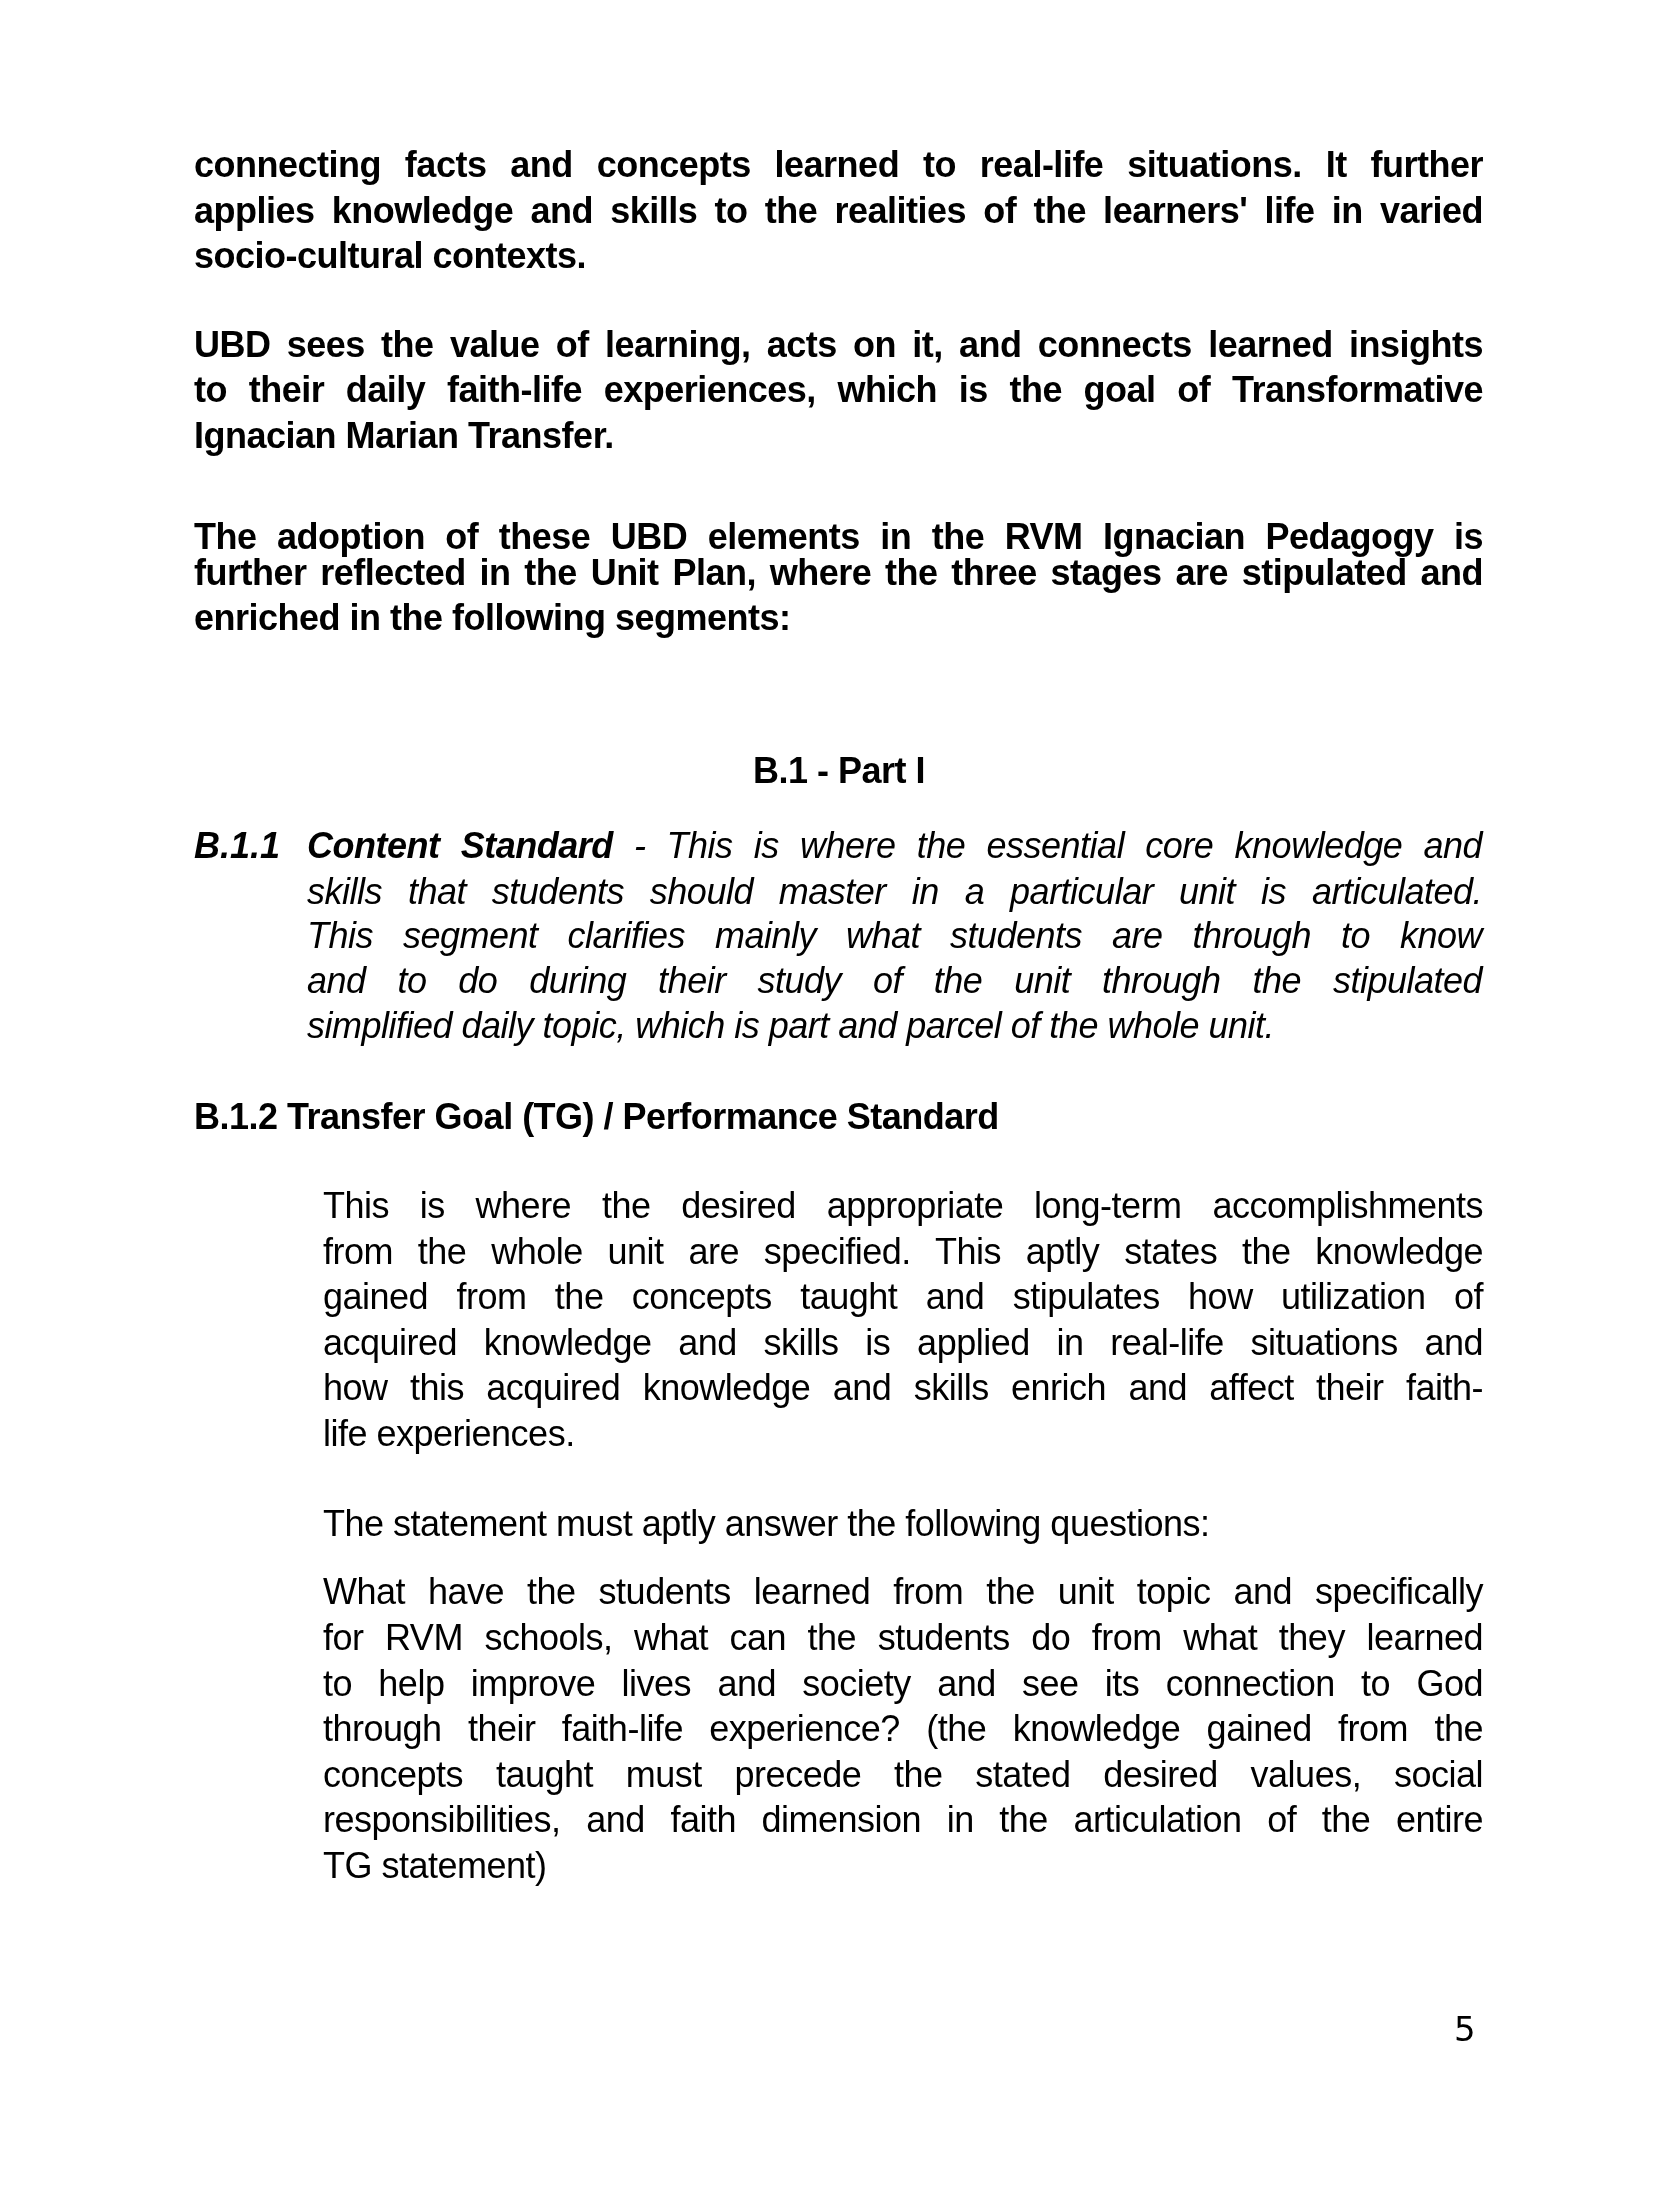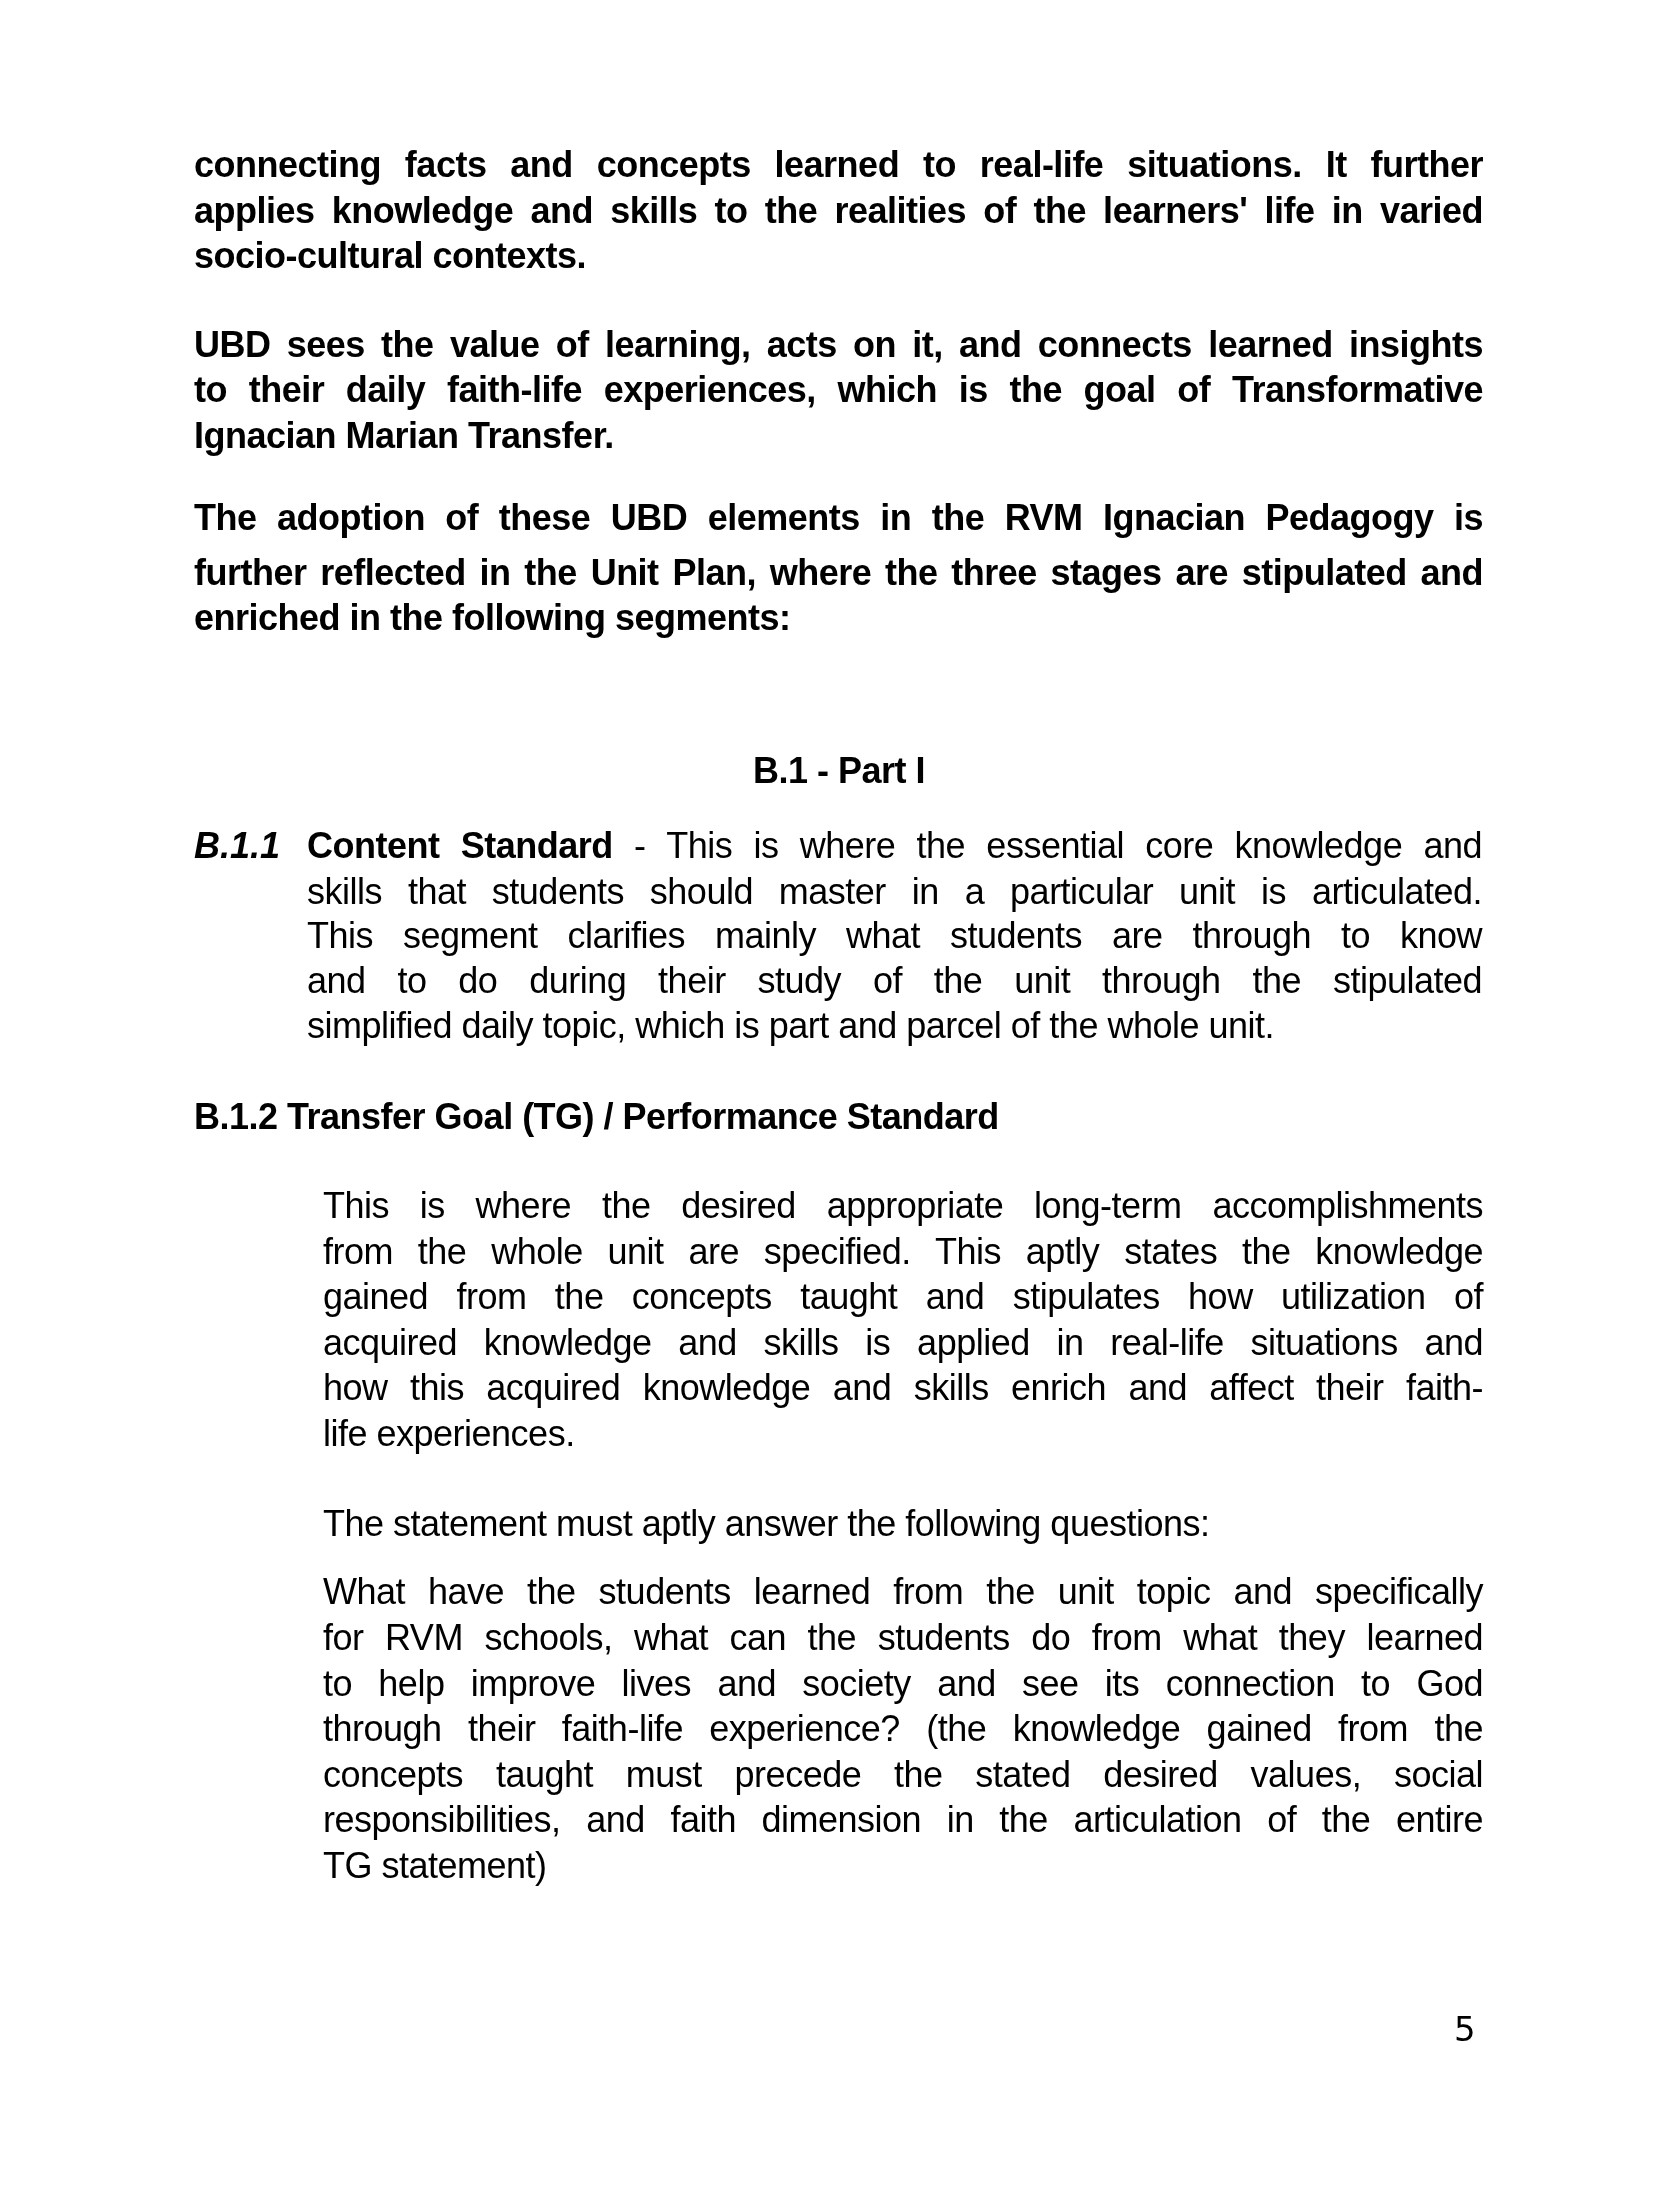--- a/index.html
+++ b/index.html
@@ -2,21 +2,21 @@
 <html style="font-size:13.8px"><head>
 <meta charset="utf-8">
 <style>
   html, body { margin: 0; padding: 0; background: #ffffff; }
   body { width: 1678px; height: 2194px; position: relative; overflow: hidden;
          font-family: "Liberation Sans", sans-serif; color: #000; }
   .line { position: absolute; font-size: 36px; line-height: 46px; white-space: nowrap;
           letter-spacing: -0.5px; }
   .just { text-align: justify; text-align-last: justify; white-space: normal; }
   .full { left: 194px; width: 1289px; font-weight: bold; }
-  .ind1 { left: 307px; width: 1175px; }
+  .ind1 { left: 307px; width: 1175px; font-style: italic; }
   .ind2 { left: 323px; width: 1160px; }
   .bold { font-weight: bold; }
   .center { left: 0; width: 1678px; text-align: center; }
   .pagenum { position: absolute; left: 1454px; top: 2009px; font-size: 34px;
              font-family: "DejaVu Sans", sans-serif; }
   .label { position: absolute; left: 194px; font-size: 36px; line-height: 46px; font-weight: bold; font-style: italic; }
 </style>
 </head>
 <body>
 
@@ -26,21 +26,21 @@
   <div class="line full" style="top:233px">socio-cultural contexts.</div>
 </div>
 
 <div>
   <div class="line full just" style="top:322px">UBD sees the value of learning, acts on it, and connects learned insights</div>
   <div class="line full just" style="top:367px">to their daily faith-life experiences, which is the goal of Transformative</div>
   <div class="line full" style="top:413px">Ignacian Marian Transfer.</div>
 </div>
 
 <div>
-  <div class="line full just" style="top:495px">The adoption of these UBD elements in the RVM Ignacian Pedagogy is</div>
+  <div class="line full just" style="top:514px">The adoption of these UBD elements in the RVM Ignacian Pedagogy is</div>
   <div class="line full just" style="top:550px">further reflected in the Unit Plan, where the three stages are stipulated and</div>
   <div class="line full" style="top:595px">enriched in the following segments:</div>
 </div>
 
 <div class="line center bold" style="top:748px">B.1 - Part I</div>
 
 <div>
   <div class="label" style="top:823px">B.1.1</div>
   <div class="line ind1 just" style="top:823px"><span class="bold">Content Standard</span><span> - This is where the essential core knowledge and</span></div>
   <div class="line ind1 just" style="top:869px">skills that students should master in a particular unit is articulated.</div>

